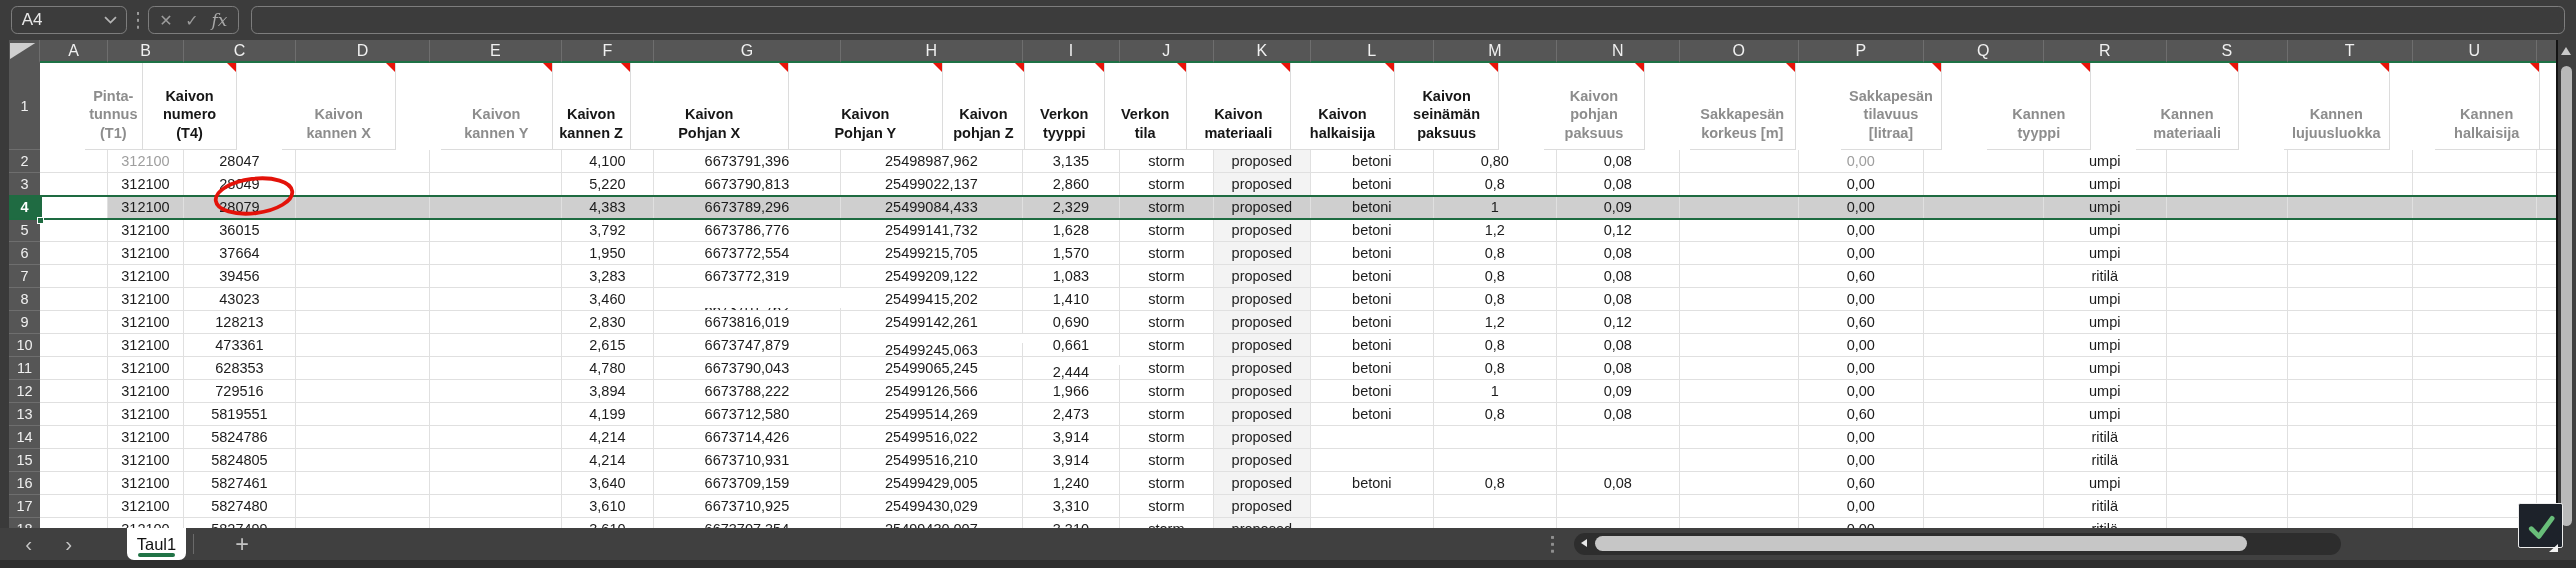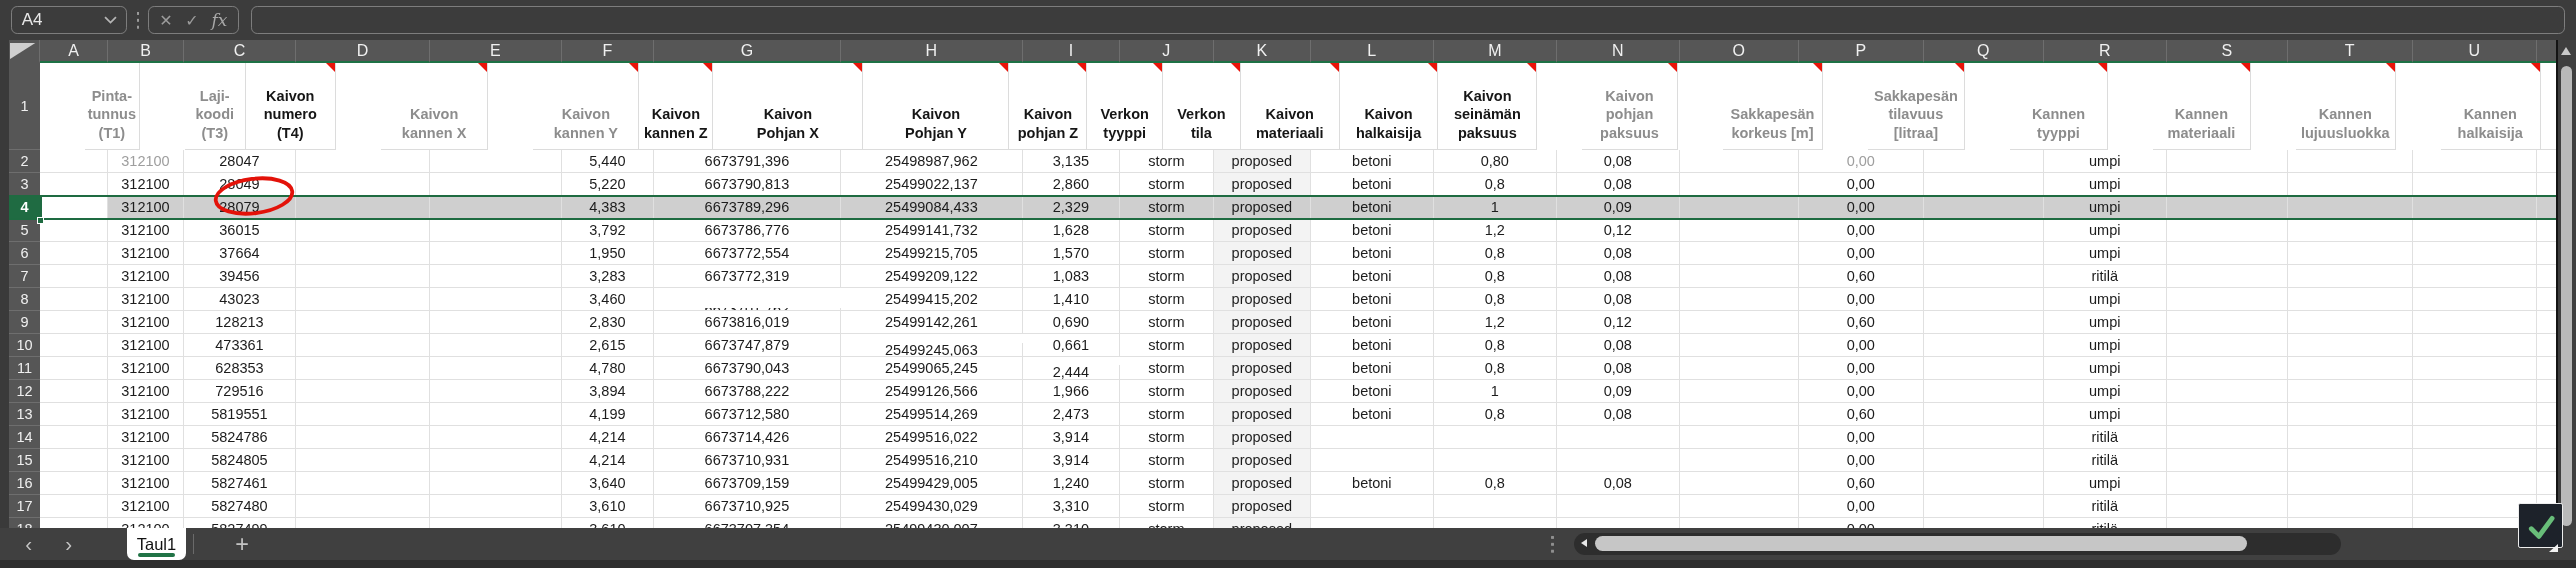--- a/index.html
+++ b/index.html
@@ -159,22 +159,20 @@
       <div class="lcell" style="width: 125px;">T</div>
       <div class="lcell" style="width: 124px;">U</div>
       <div class="lcell stub" style="width: 19.3px;"></div>
     </div>
   <div id="sheet-rows">
       <div class="hrow">
         <div class="rowhead">1</div>
         <div class="hcell muted" style="width: 68px;">Pinta-
 tunnus
 (T1)</div>
-        <div class="hcell muted" style="width: 76px;">Laji-
-koodi (T3)</div>
         <div class="hcell strong" style="width: 112px;">Kaivon
 numero
 (T4)<div class="cmark"></div></div>
         <div class="hcell muted" style="width: 134px;">Kaivon
 kannen X<div class="cmark"></div></div>
         <div class="hcell muted" style="width: 132px;">Kaivon
 kannen Y<div class="cmark"></div></div>
         <div class="hcell strong" style="width: 92px;">Kaivon
 kannen Z<div class="cmark"></div></div>
         <div class="hcell strong" style="width: 187px;">Kaivon
@@ -212,21 +210,21 @@
 halkaisija<div class="cmark"></div></div>
         <div class="hcell" style="width: 19.3px; border-right: none;"></div>
       </div>
       <div class="drow">
         <div class="rowhead">2</div>
         <div class="cell colfirst" style="width: 68px;"></div>
         <div class="cell mutedv" style="width: 76px;">312100</div>
         <div class="cell" style="width: 112px;">28047</div>
         <div class="cell" style="width: 134px;"></div>
         <div class="cell" style="width: 132px;"></div>
-        <div class="cell" style="width: 92px;">5,440</div>
+        <div class="cell" style="width: 92px;">4,100</div>
         <div class="cell" style="width: 187px;">6673791,396</div>
         <div class="cell" style="width: 182px;">25498987,962</div>
         <div class="cell" style="width: 97px;">3,135</div>
         <div class="cell" style="width: 94px;">storm</div>
         <div class="cell tint" style="width: 97px;">proposed</div>
         <div class="cell" style="width: 123px;">betoni</div>
         <div class="cell" style="width: 123px;">0,80</div>
         <div class="cell" style="width: 123px;">0,08</div>
         <div class="cell" style="width: 119px;"></div>
         <div class="cell mutedv" style="width: 125px;">0,00</div>

